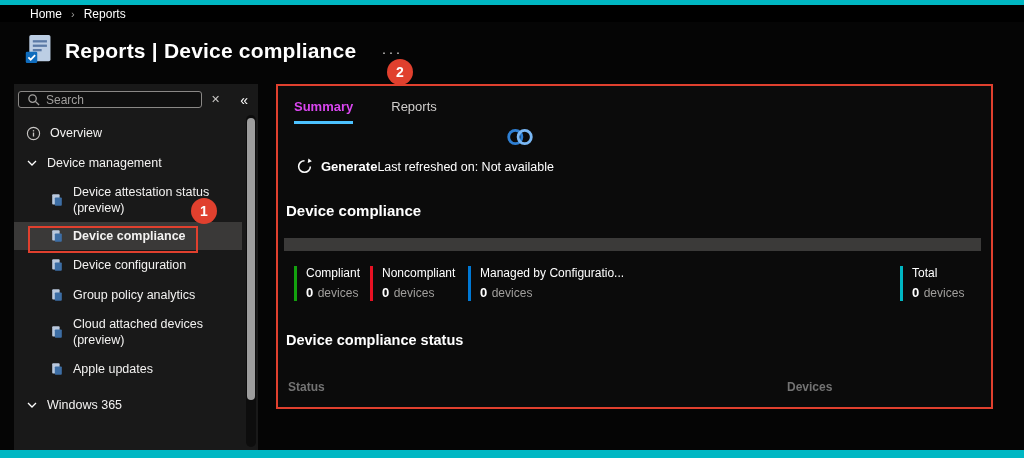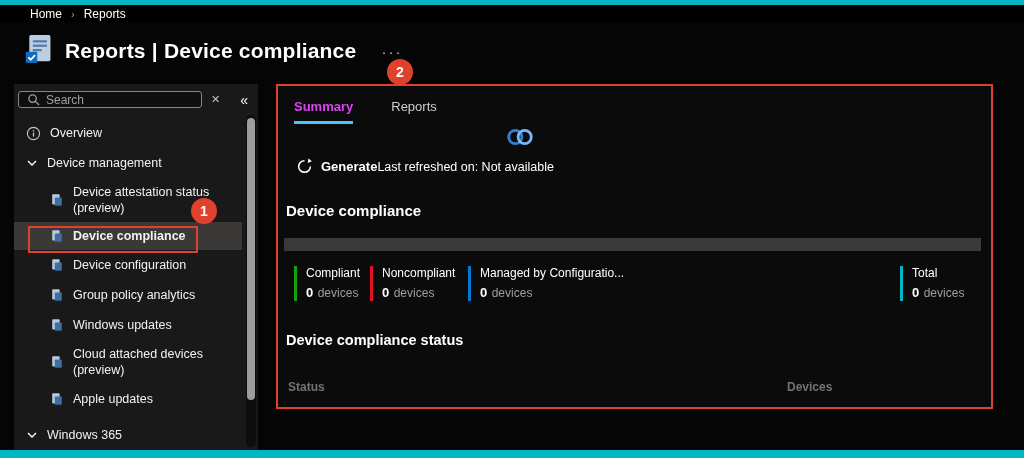--- a/index.html
+++ b/index.html
@@ -202,29 +202,20 @@
     <div class="nav-item child">
       <span class="nav-icon">
         <svg width="14" height="14" viewBox="0 0 16 16">
             <rect x="2.5" y="1.5" width="8.5" height="11.5" rx="1" fill="#b9c8dd"></rect>
             <rect x="5.5" y="5" width="8" height="9.5" rx="1" fill="#3d6ea5"></rect>
           </svg>
       </span>
       <span class="nav-label">Group policy analytics</span>
     </div>
 
-    <div class="nav-item child">
-      <span class="nav-icon">
-        <svg width="14" height="14" viewBox="0 0 16 16">
-            <rect x="2.5" y="1.5" width="8.5" height="11.5" rx="1" fill="#b9c8dd"></rect>
-            <rect x="5.5" y="5" width="8" height="9.5" rx="1" fill="#3d6ea5"></rect>
-          </svg>
-      </span>
-      <span class="nav-label">Windows updates</span>
-    </div>
 
     <div class="nav-item child two-line">
       <span class="nav-icon">
         <svg width="14" height="14" viewBox="0 0 16 16">
             <rect x="2.5" y="1.5" width="8.5" height="11.5" rx="1" fill="#b9c8dd"></rect>
             <rect x="5.5" y="5" width="8" height="9.5" rx="1" fill="#3d6ea5"></rect>
           </svg>
       </span>
       <span class="nav-label">Cloud attached devices (preview)</span>
     </div>

